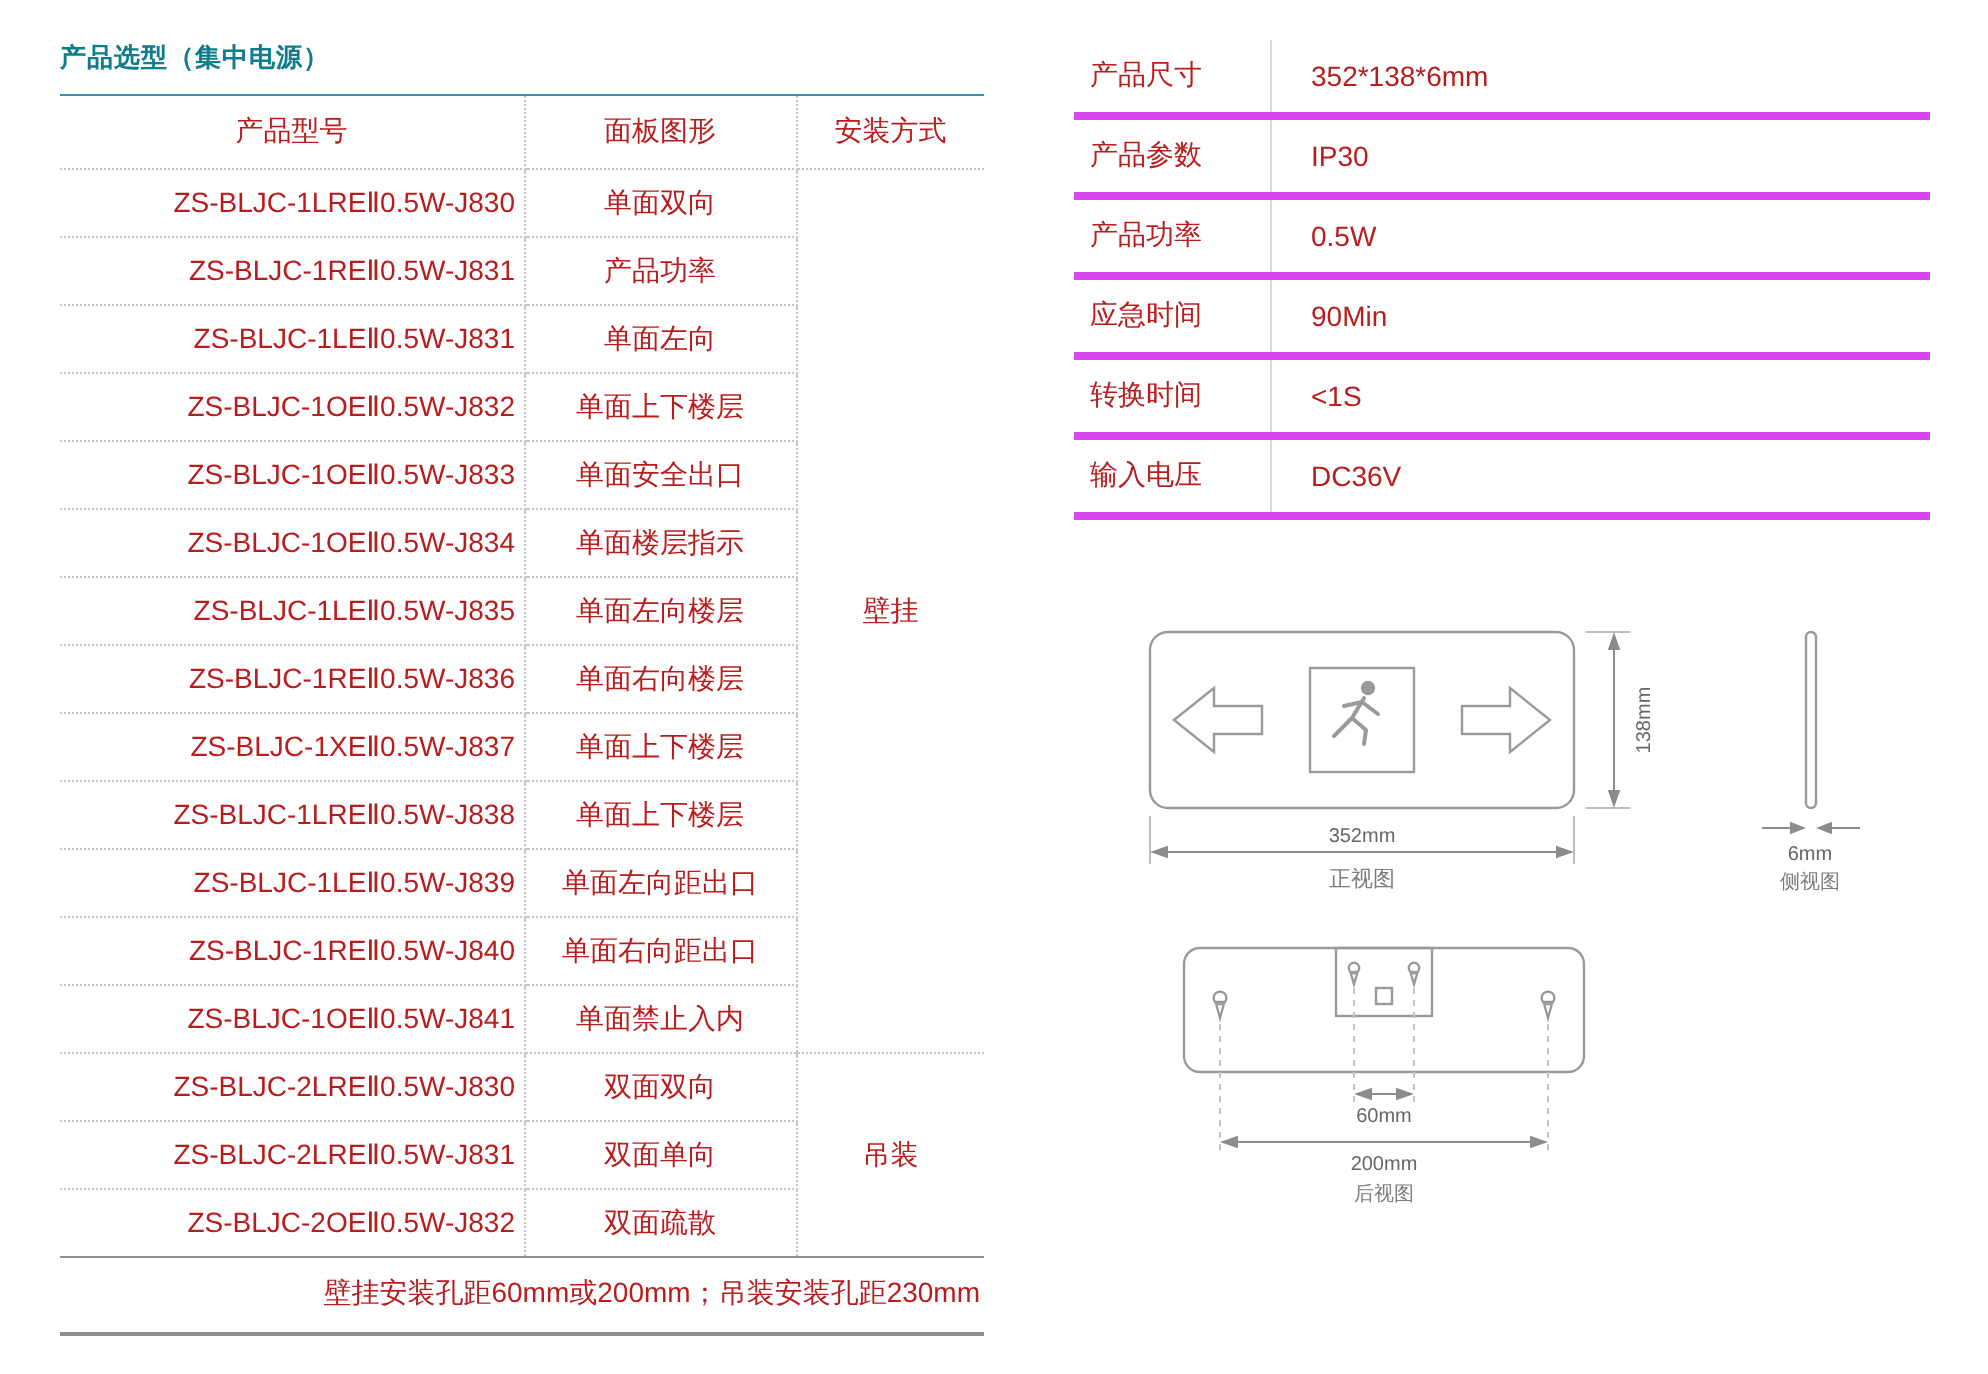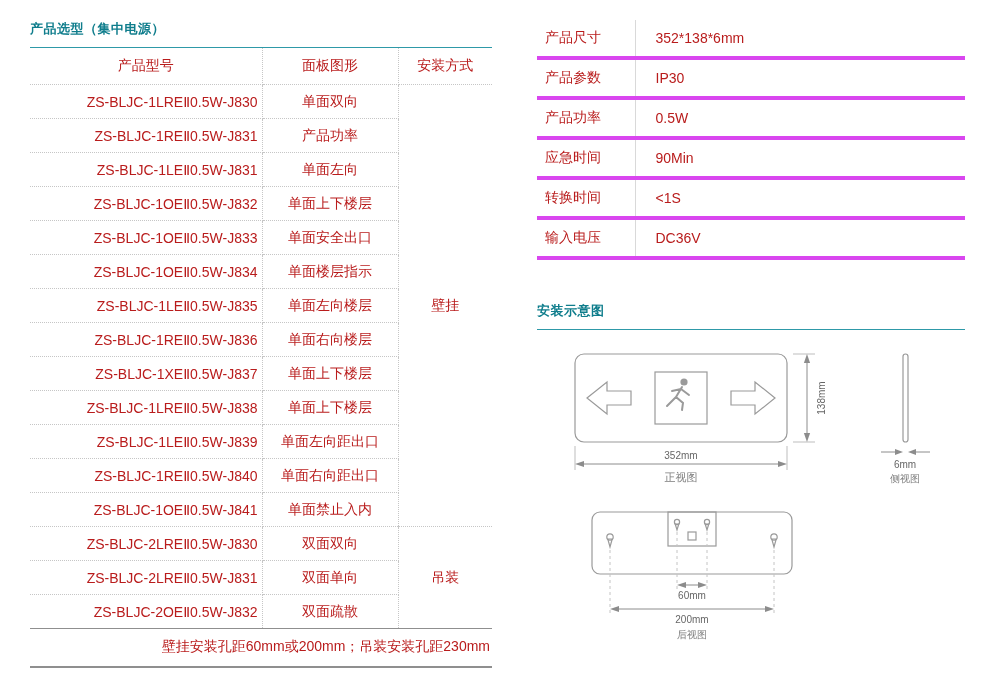--- a/index.html
+++ b/index.html
@@ -180,21 +180,20 @@
             </tr>
             <tr>
               <td class="label">输入电压</td>
               <td class="value">DC36V</td>
             </tr>
           </tbody>
       </table>
     </section>
 
     <section class="install-section">
-      <h2 class="sec-title">安装示意图</h2>
 
       <svg class="diagram" width="428" height="312" viewBox="0 0 428 312">
 
         <g stroke="#9a9a9a" fill="none" stroke-width="1.2">
           <rect x="38" y="14" width="212" height="88" rx="9"></rect>
           <path d="M50,58 L70,42 L70,51 L94,51 L94,65 L70,65 L70,74 Z"></path>
           <rect x="118" y="32" width="52" height="52"></rect>
           <g stroke-width="2" stroke-linecap="round">
             <circle cx="147" cy="42" r="3.6" fill="#9a9a9a" stroke="none"></circle>
             <path d="M145,47 L139,57 M144,49 L152,55 M144,49 L135,51 M139,57 L146,63 L145,70 M139,57 L130,66"></path>

